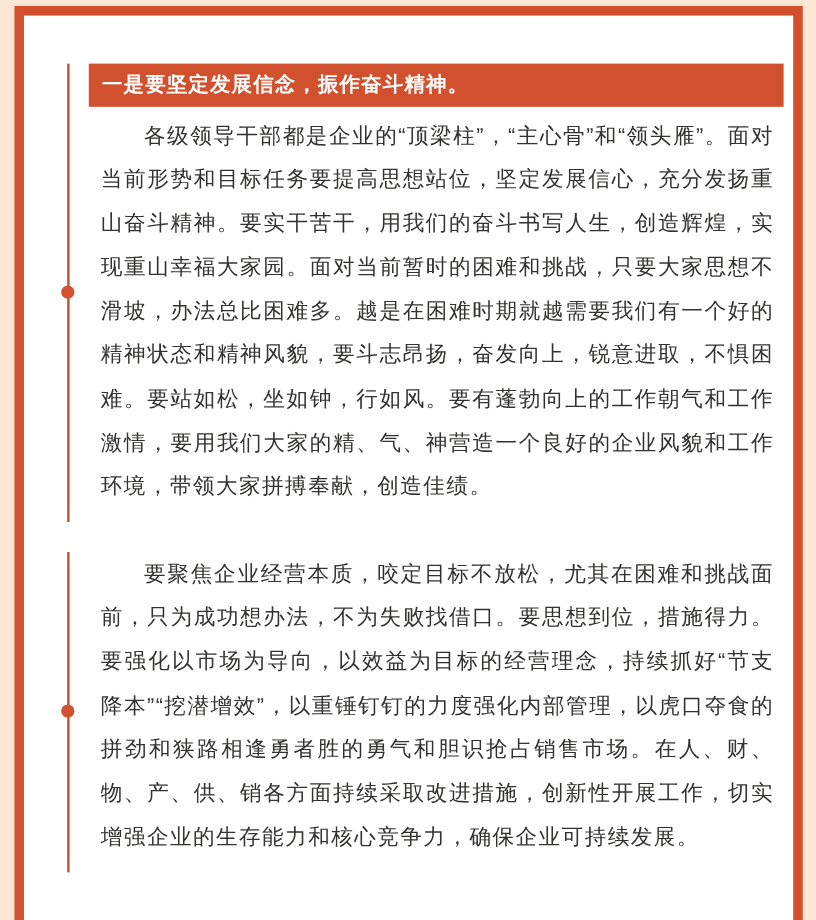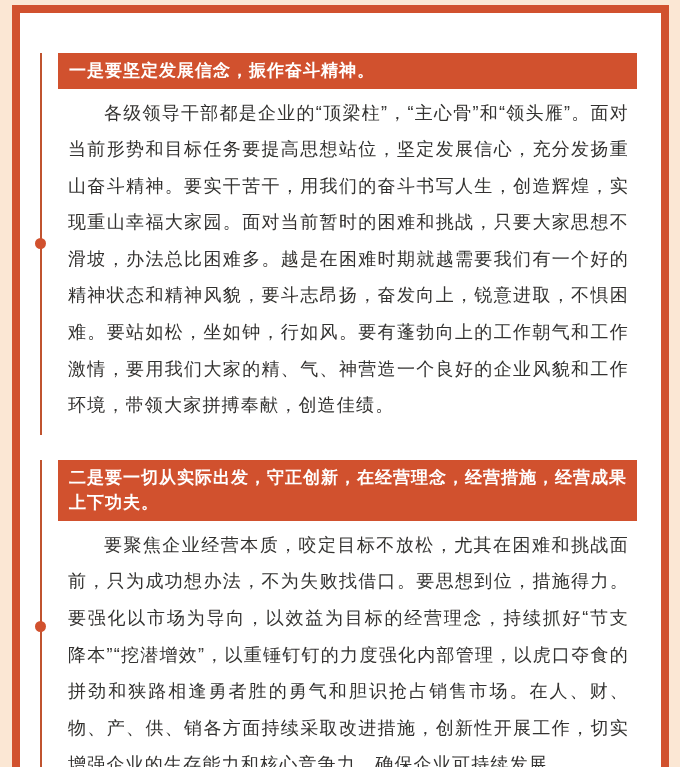--- a/index.html
+++ b/index.html
@@ -14,21 +14,21 @@
     position: absolute;
     left: 12px; top: 5px;
     width: 641px; height: 830px;
     background: var(--card-bg, #ffffff);
     border: 8px solid var(--accent, #d1512e);
     box-sizing: content-box;
     padding-top: 40px;
   }
   .sec {
     position: relative;
-    margin-left: 20px;
+    margin-left: 36px;
     width: 597px;
     box-sizing: border-box;
     border-left: 2px solid var(--section-line, #c0532f);
   }
   .sec + .sec { margin-top: 25px; }
   .dot {
     position: absolute;
     left: -7px; top: 50%;
     width: 11px; height: 11px;
     margin-top: -6px;
@@ -63,17 +63,16 @@
 <div class="card">
 
   <section class="sec">
     <span class="dot"></span>
     <h2 class="heading">一是要坚定发展信念，振作奋斗精神。</h2>
     <p class="para">各级领导干部都是企业的“顶梁柱”，“主心骨”和“领头雁”。面对当前形势和目标任务要提高思想站位，坚定发展信心，充分发扬重山奋斗精神。要实干苦干，用我们的奋斗书写人生，创造辉煌，实现重山幸福大家园。面对当前暂时的困难和挑战，只要大家思想不滑坡，办法总比困难多。越是在困难时期就越需要我们有一个好的精神状态和精神风貌，要斗志昂扬，奋发向上，锐意进取，不惧困难。要站如松，坐如钟，行如风。要有蓬勃向上的工作朝气和工作激情，要用我们大家的精、气、神营造一个良好的企业风貌和工作环境，带领大家拼搏奉献，创造佳绩。</p>
   </section>
 
   <section class="sec">
     <span class="dot"></span>
-    <h2 class="heading">二是要一切从实际出发，守正创新，在经营理念，经营措施，经营成果上下功夫。</h2>
     <p class="para">要聚焦企业经营本质，咬定目标不放松，尤其在困难和挑战面前，只为成功想办法，不为失败找借口。要思想到位，措施得力。要强化以市场为导向，以效益为目标的经营理念，持续抓好“节支降本”“挖潜增效”，以重锤钉钉的力度强化内部管理，以虎口夺食的拼劲和狭路相逢勇者胜的勇气和胆识抢占销售市场。在人、财、物、产、供、销各方面持续采取改进措施，创新性开展工作，切实增强企业的生存能力和核心竞争力，确保企业可持续发展。</p>
   </section>
 
 </div>
 
 </body></html>

